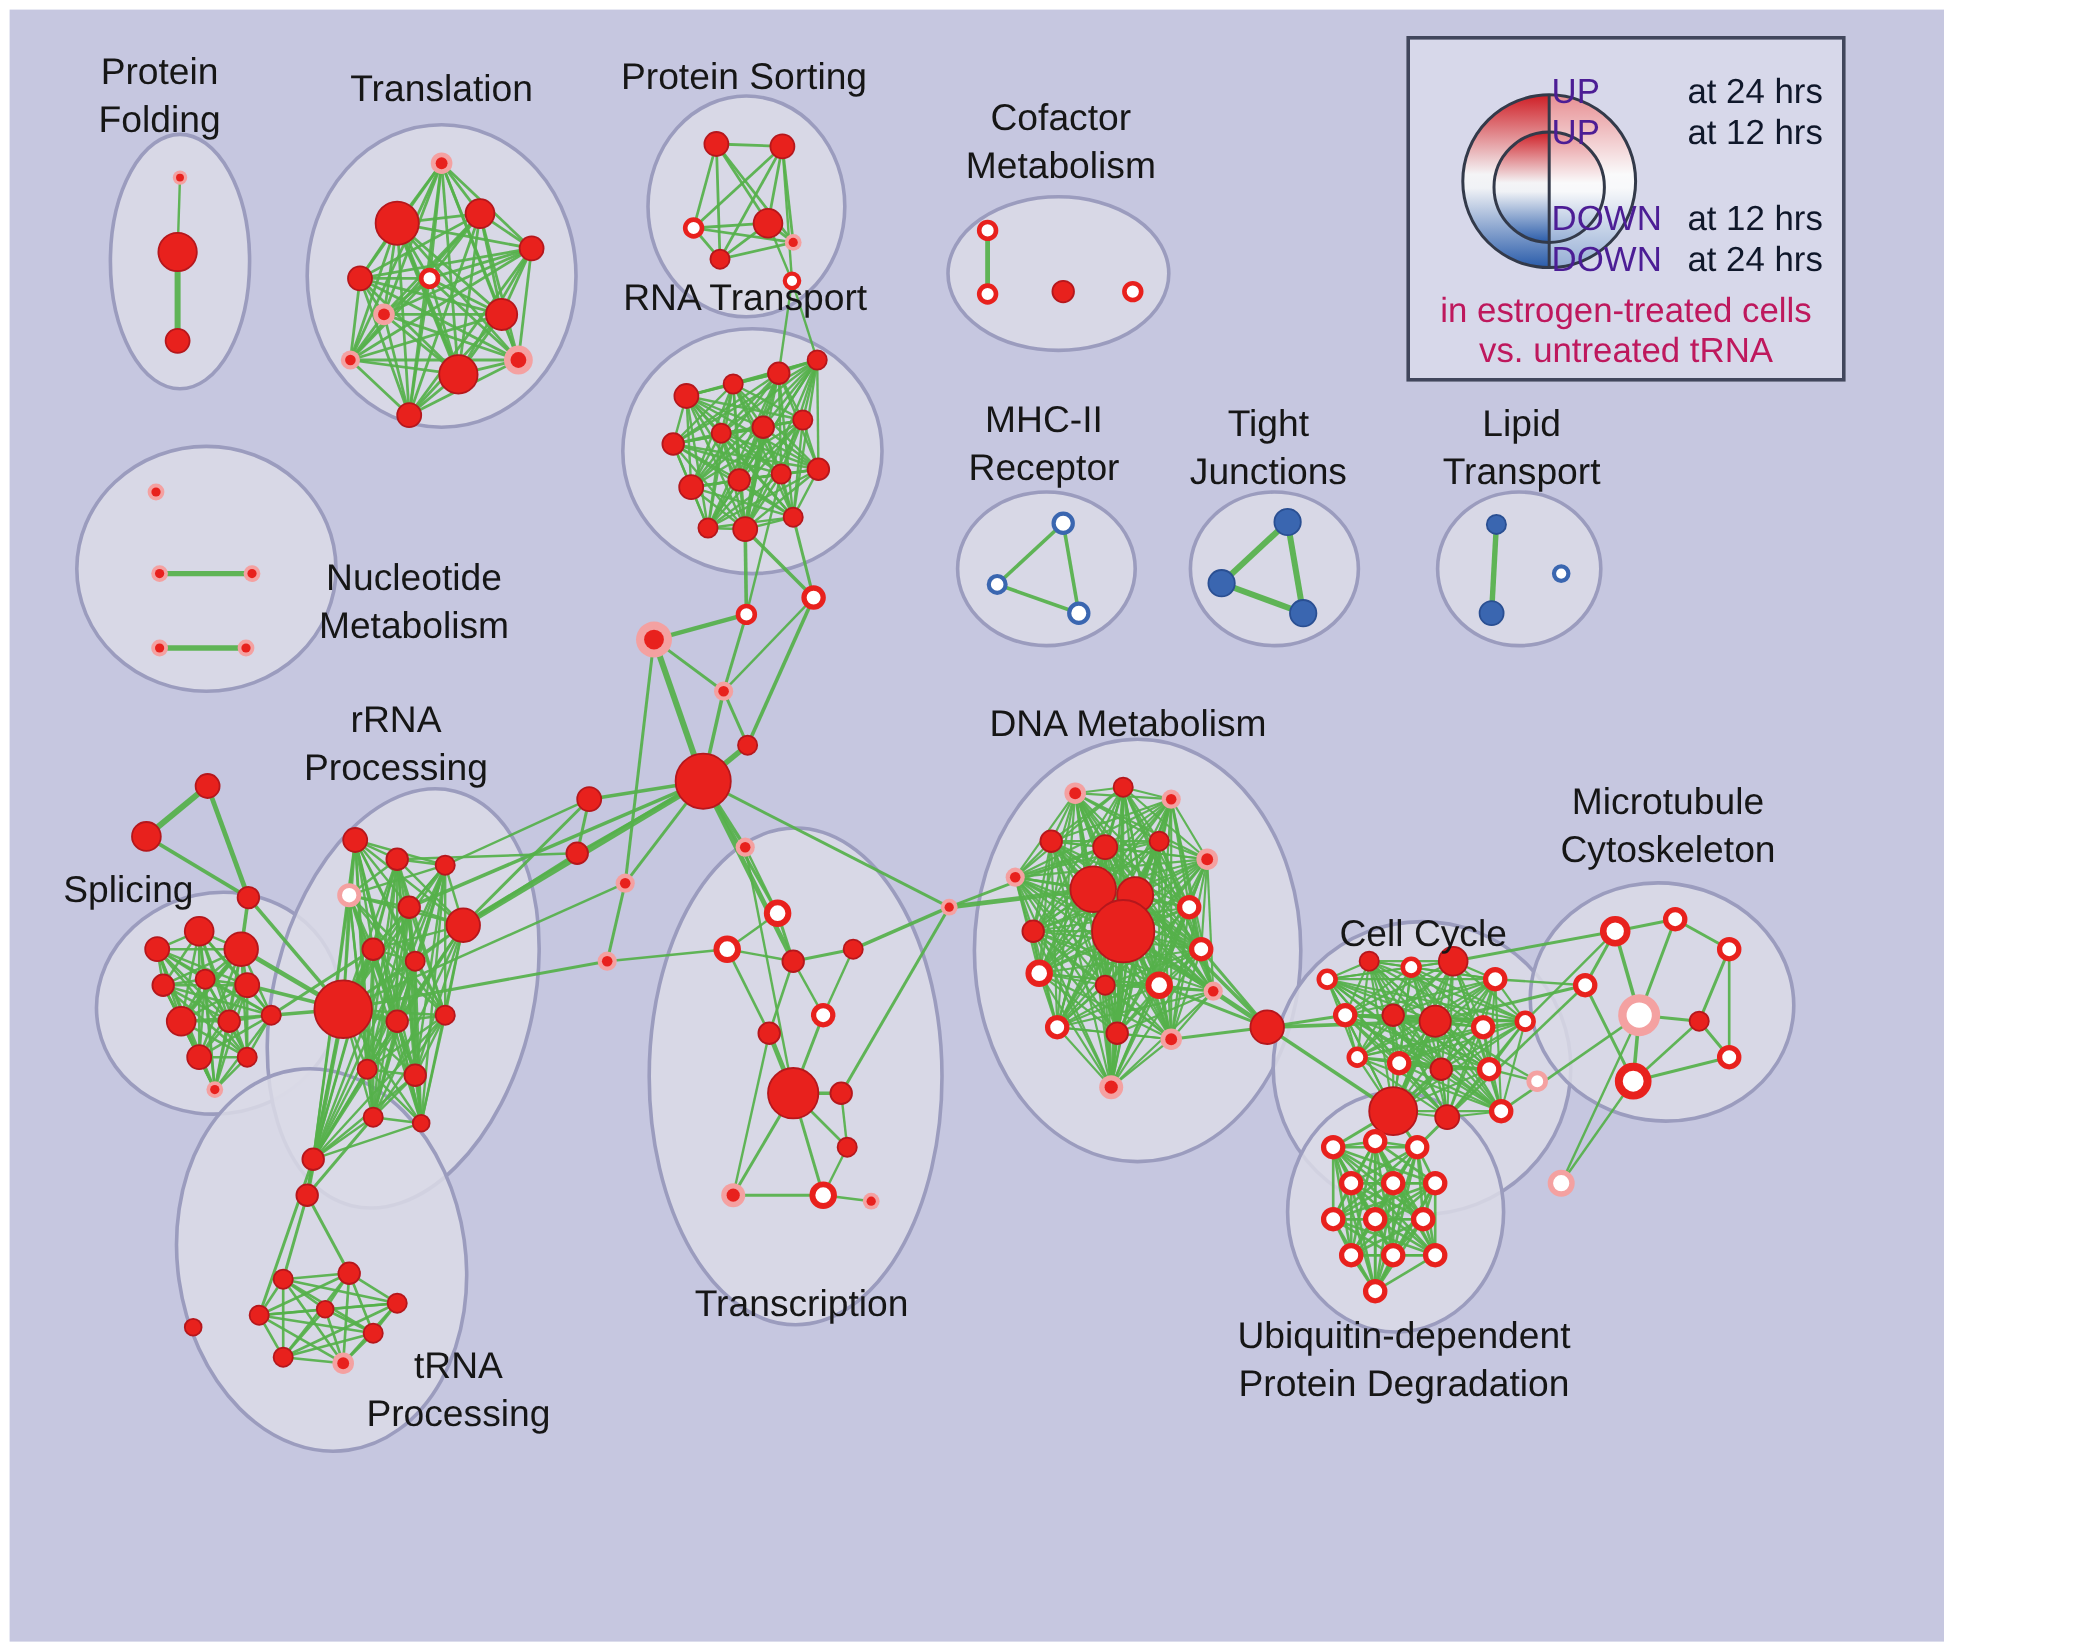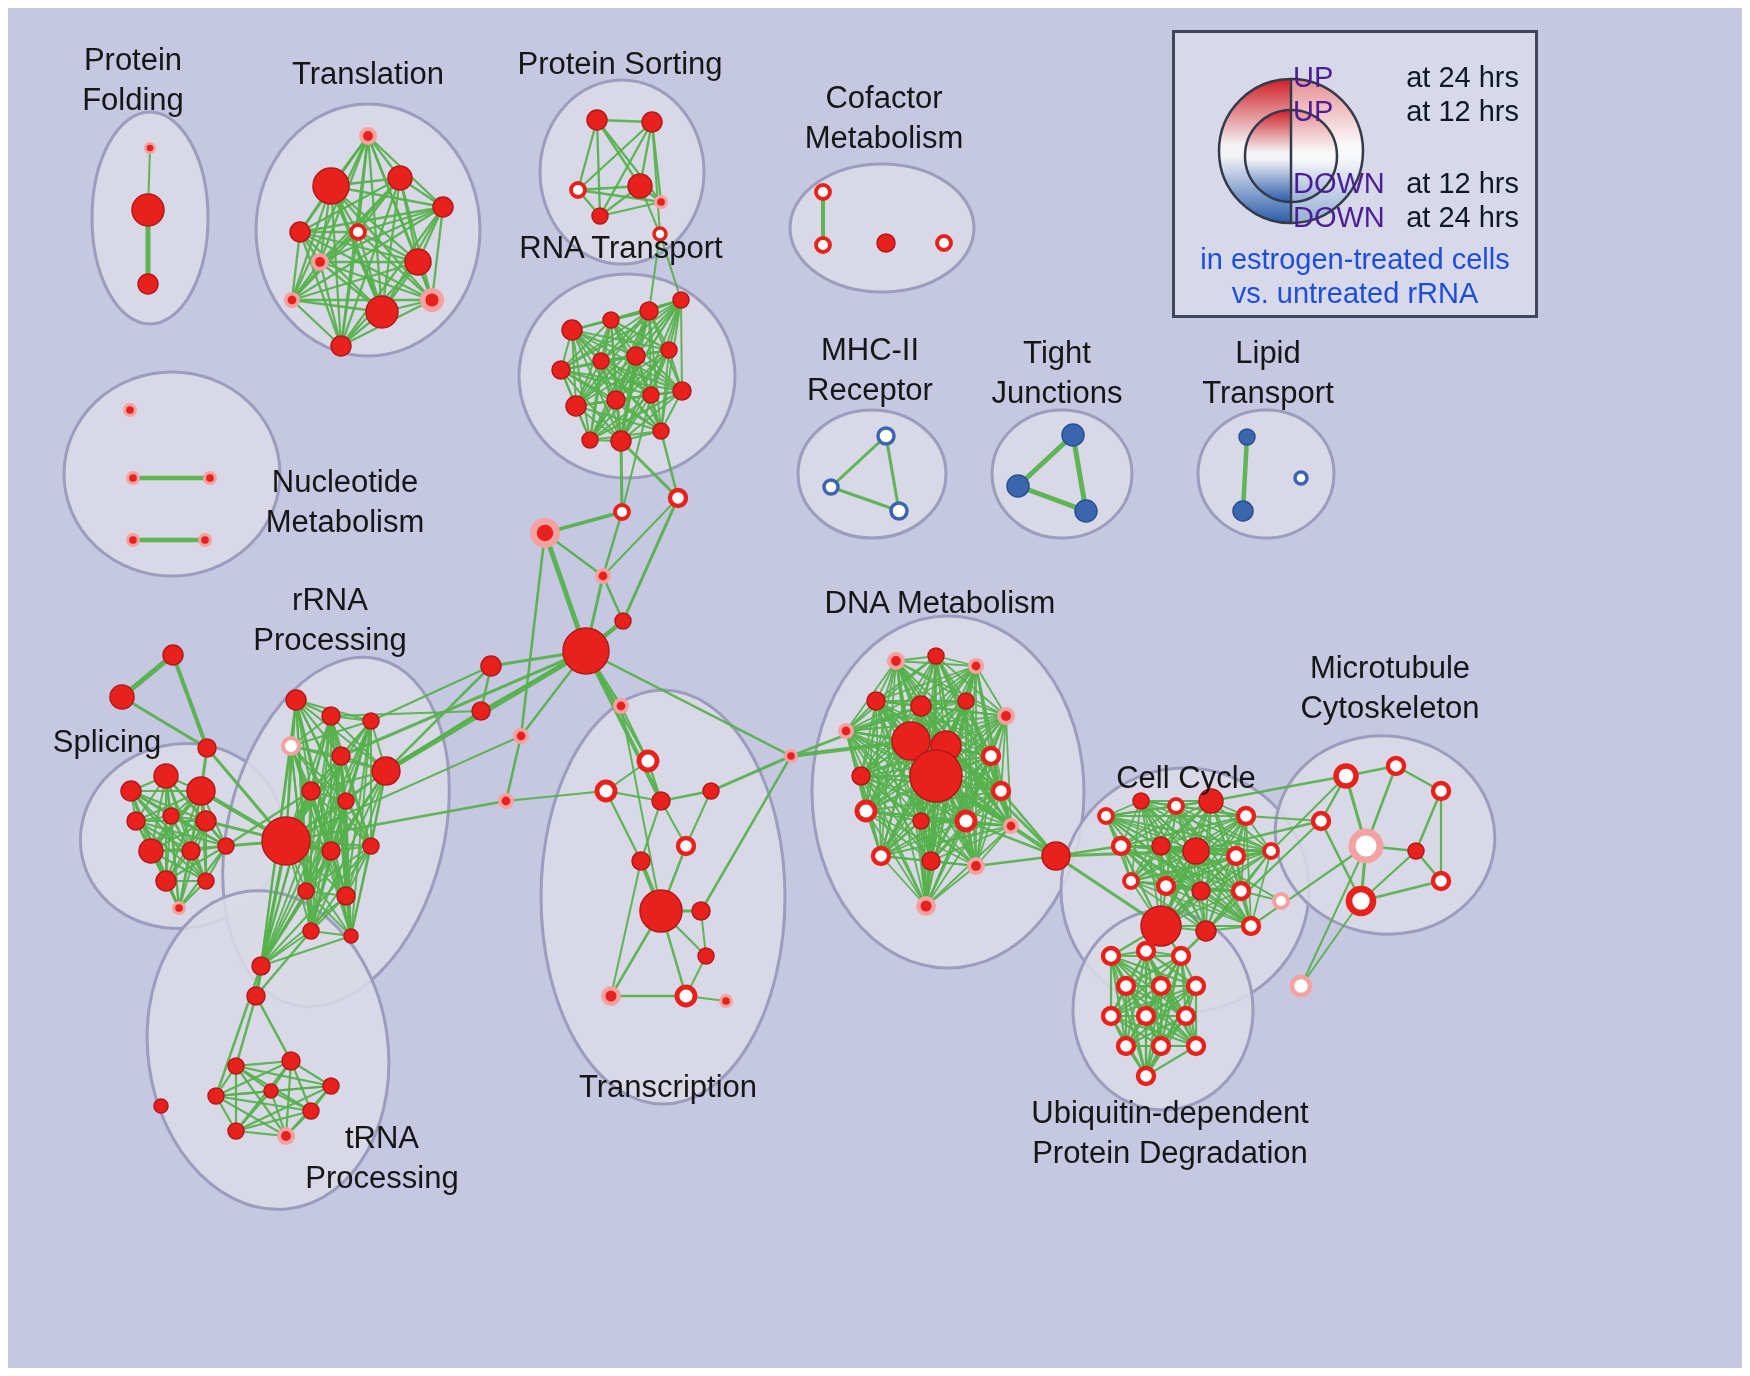--- a/index.html
+++ b/index.html
@@ -1,28 +1,28 @@
 <!DOCTYPE html>
 <html><head>
 <meta charset="utf-8">
 <style>
   *{box-sizing:border-box}
   html,body{margin:0;padding:0}
   body{font-family:"Liberation Sans",sans-serif;background:#ffffff}
-  #fig{position:relative;width:1750px;height:1376px;overflow:hidden;background:#ffffff}
+  #fig{position:relative;width:1620px;height:1376px;overflow:hidden;background:#ffffff}
   #net{position:absolute;left:0;top:0}
   .cluster{fill:#dadbe6;fill-opacity:.85;stroke:#9b9cbe;stroke-width:3}
   .clabel{font-family:"Liberation Sans",sans-serif;font-size:31px;fill:#161616;text-anchor:middle}
   .legend{position:absolute;left:1172px;top:30px;width:366px;height:288px;
           background:#d7d8ea;border:3px solid #41465c}
   .legend>svg{position:absolute;left:4px;top:0}
   .lg-row{position:absolute;left:0;width:100%;height:34px}
   .lg-dir{position:absolute;left:118px;top:0;font-size:29px;color:#4c1d95;white-space:nowrap}
   .lg-time{position:absolute;right:16px;top:0;font-size:29px;color:#0f172a;white-space:nowrap}
-  .lg-cap{position:absolute;left:0;width:100%;text-align:center;font-size:29px;color:#1d4ed8}
+  .lg-cap{position:absolute;left:0;width:100%;text-align:center;font-size:29px;color:#be185d}
 </style>
 </head>
 <body>
 
 <div id="fig" style="background: rgb(255, 255, 255);">
   <svg id="net" width="1750" height="1376" viewBox="0 0 1750 1376">
       <rect x="8" y="8" width="1734" height="1360" fill="#c6c7e0"></rect>
       <ellipse cx="150" cy="218" rx="58" ry="106" transform="rotate(0 150 218)" class="cluster"></ellipse>
       <ellipse cx="368" cy="230" rx="112" ry="126" transform="rotate(0 368 230)" class="cluster"></ellipse>
       <ellipse cx="622" cy="172" rx="82" ry="92" transform="rotate(0 622 172)" class="cluster"></ellipse>
@@ -1287,15 +1287,15 @@
     <div class="lg-row" style="top:134px">
       <span class="lg-dir">DOWN</span>
       <span class="lg-time">at 12 hrs</span>
     </div>
     <div class="lg-row" style="top:168px">
       <span class="lg-dir">DOWN</span>
       <span class="lg-time">at 24 hrs</span>
     </div>
 
     <div class="lg-cap" style="top:210px">in estrogen-treated cells</div>
-    <div class="lg-cap" style="top:244px">vs. untreated rRNA</div>
+    <div class="lg-cap" style="top:244px">vs. untreated tRNA</div>
   </div>
 </div>
 
 </body></html>

